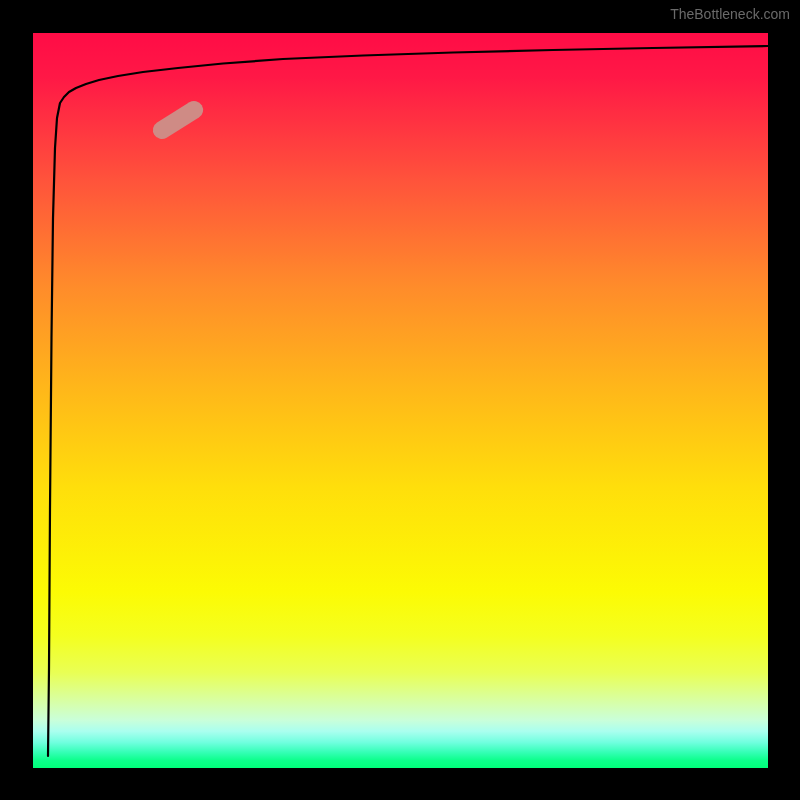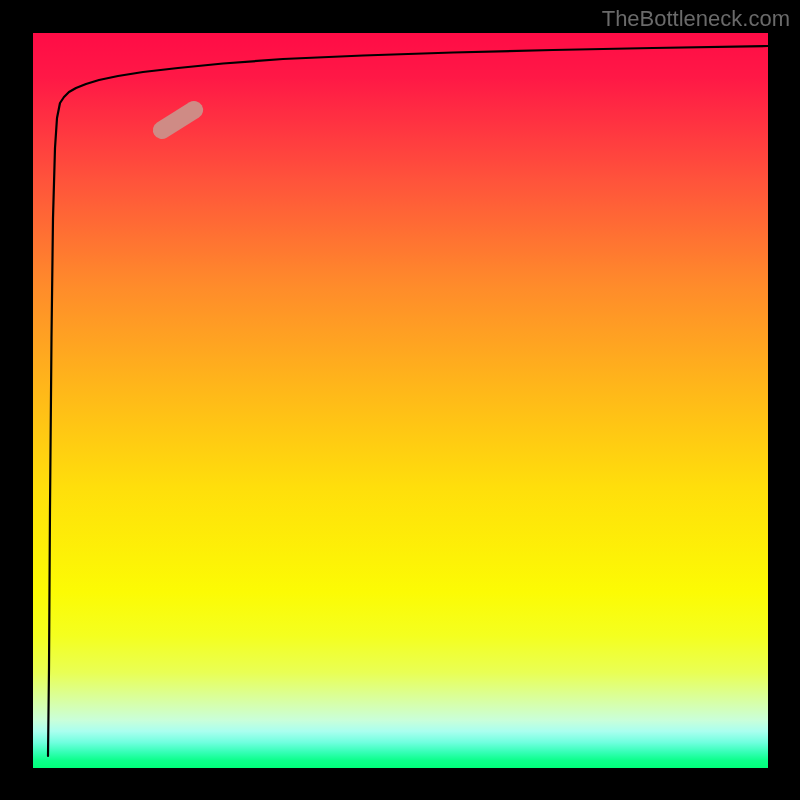--- a/index.html
+++ b/index.html
@@ -9,21 +9,21 @@
     background: #000;
     position: relative;
     font-family: Arial, Helvetica, sans-serif;
     overflow: hidden;
   }
   .watermark {
     position: absolute;
     top: 6px;
     right: 10px;
     color: #6a6a6a;
-    font-size: 22px;
+    font-size: 14px;
     font-weight: 500;
     z-index: 4;
   }
   .plot-area {
     position: absolute;
     left: 33px;
     top: 33px;
     width: 735px;
     height: 735px;
     background: linear-gradient(to bottom,

